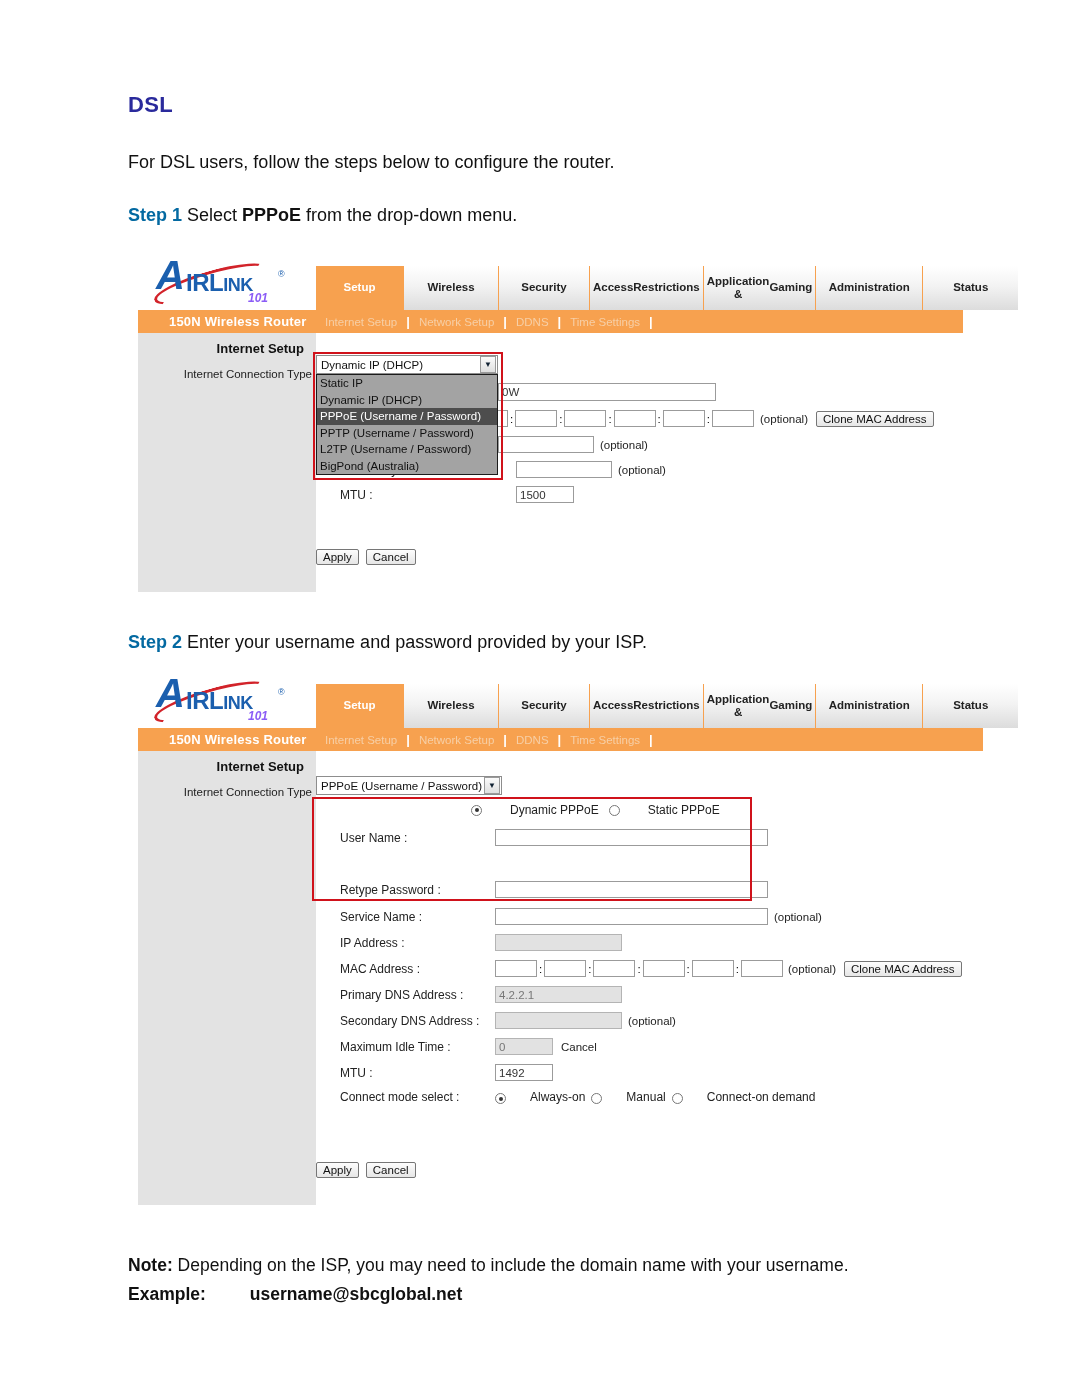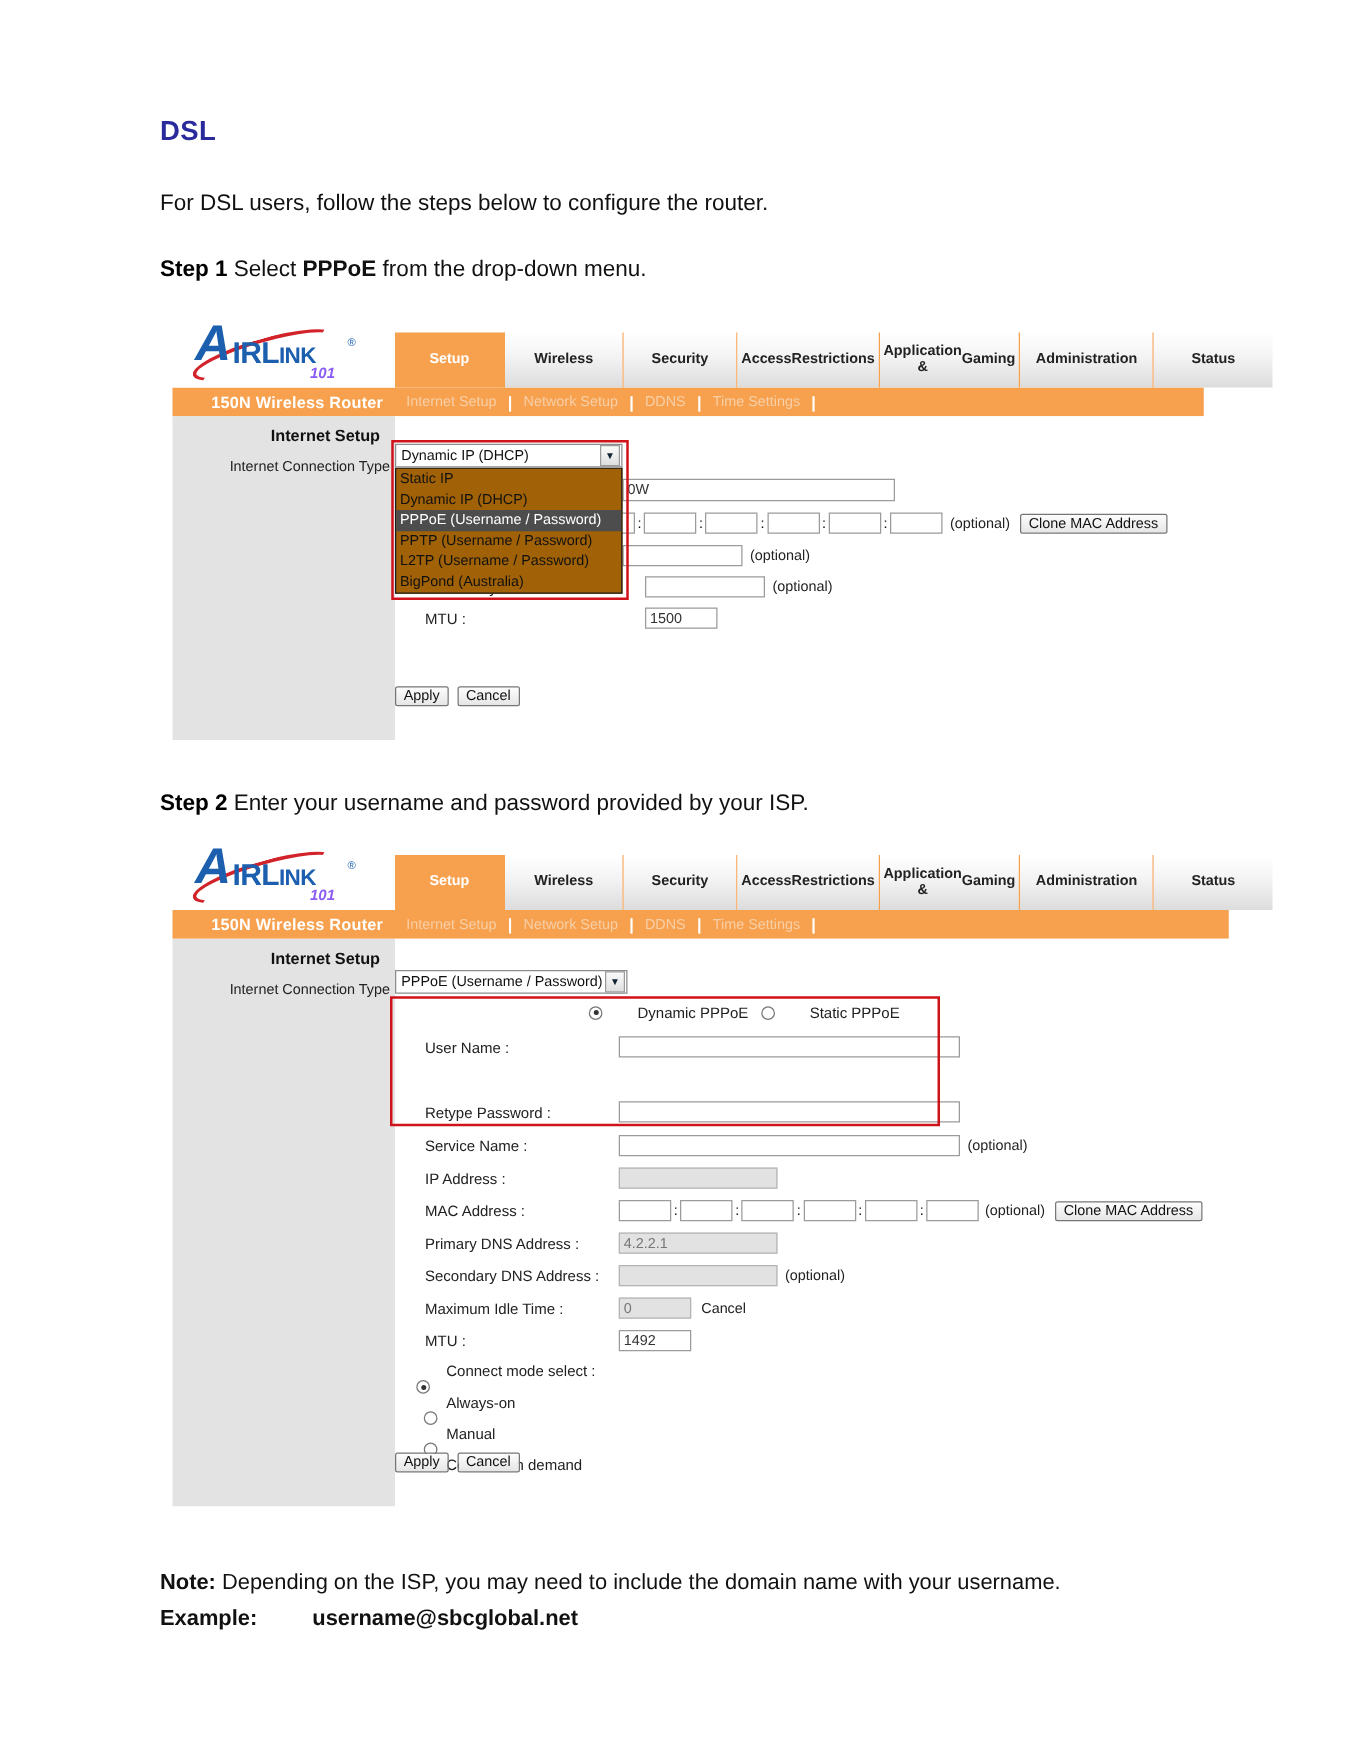--- a/index.html
+++ b/index.html
@@ -24,21 +24,21 @@
     position: absolute; left: 128px; top: 152px;
     font-size: 18px; color: #111;
   }
   .step-line {
     position: absolute; left: 128px;
     font-size: 18px; color: #111;
     white-space: nowrap;
   }
   .step-line.s1 { top: 205px; }
   .step-line.s2 { top: 632px; }
-  .step-tag { color: #000000; font-weight: bold; }
+  .step-tag { color: #0369a1; font-weight: bold; }
   .bold { font-weight: bold; }
 
   .note-block { position: absolute; left: 128px; top: 1254px; width: 880px; }
   .note-line { font-size: 17.5px; color: #111; line-height: 1.35; white-space: nowrap; }
   .note-label { font-weight: bold; }
   .example-line {
     font-size: 17.5px; font-weight: bold; color: #111;
     margin-top: 6px; white-space: nowrap;
   }
   .example-val { display: inline-block; margin-left: 44px; }
@@ -221,21 +221,21 @@
     background: linear-gradient(to bottom,#fbfbfb,#dfdfdf);
     border: 1px solid #9a9a9a;
     display: flex; align-items: center; justify-content: center;
     font-size: 8px; color: #123;
   }
 
   
   .dropdown-list {
     position: absolute;
     border: 1px solid #1b1b1b;
-    background: #a16207;
+    background: #a3a3a3;
     z-index: 5;
   }
   .dd-item {
     font-size: 11.5px; color: #111;
     padding: 0 3px;
     height: 16.5px; line-height: 16.5px;
     white-space: nowrap;
   }
   .dd-item.sel-hl { background: #4D4D4D; color: #ffffff; }
 
@@ -495,21 +495,21 @@
         <span class="row-label" style="width:155px; display:inline-block;">Maximum Idle Time :</span>
         <div class="fld dis" style="width:58px;">0</div>
         <span class="hint" style="margin-left:8px;">Cancel</span>
       </div>
 
       <div style="position:absolute; left:0px; top:313px; display:flex; align-items:center;">
         <span class="row-label" style="width:155px; display:inline-block;">MTU :</span>
         <div class="fld" style="width:58px;">1492</div>
       </div>
 
-      <div style="position:absolute; left:17px; top:339px; display:flex; align-items:flex-start;flex-direction:column;">
+      <div style="position:absolute; left:0px; top:339px; display:flex; align-items:flex-end;">
         <span class="row-label" style="width:155px; display:inline-block;">Connect mode select :</span>
         <span class="radio on"></span>
         <span class="row-label">Always-on</span>
         <span class="radio" style="margin-left:6px;"></span>
         <span class="row-label">Manual</span>
         <span class="radio" style="margin-left:6px;"></span>
         <span class="row-label">Connect-on demand</span>
       </div>
 
       <div style="position:absolute; left:0px; top:411px; display:flex; gap:7px;">

